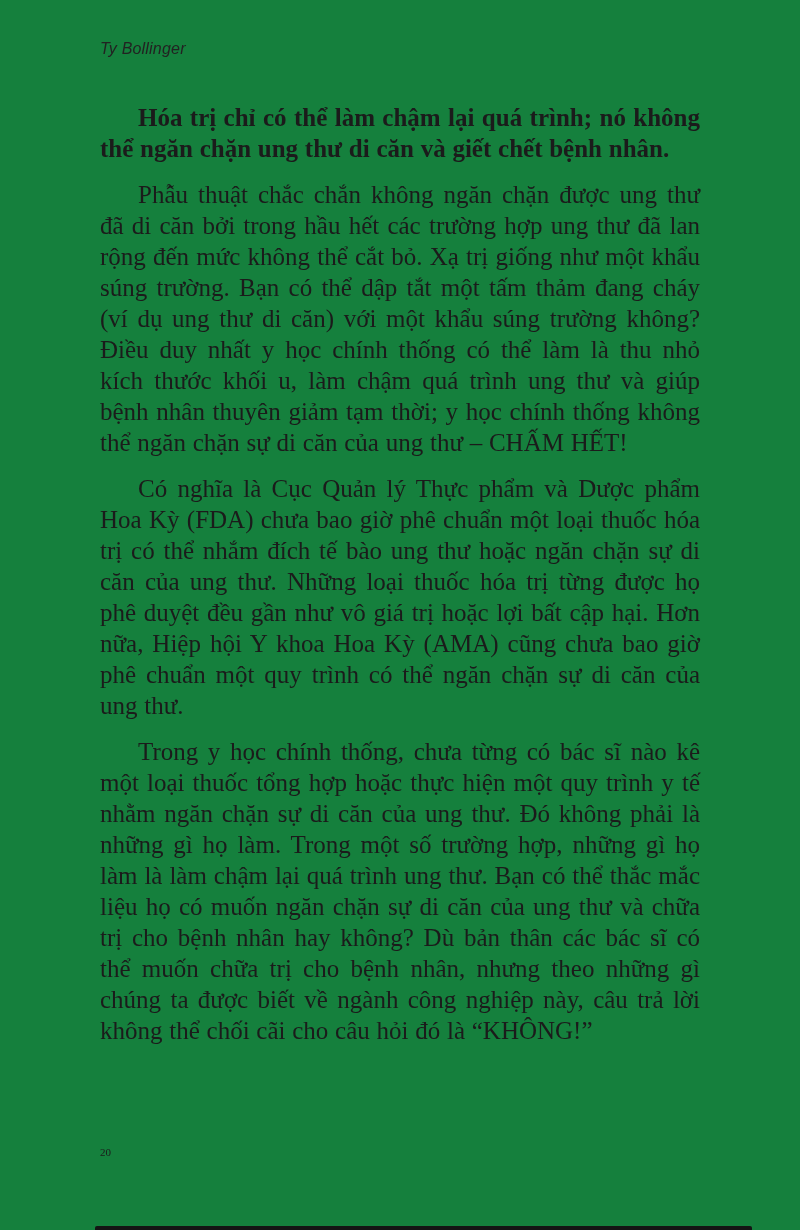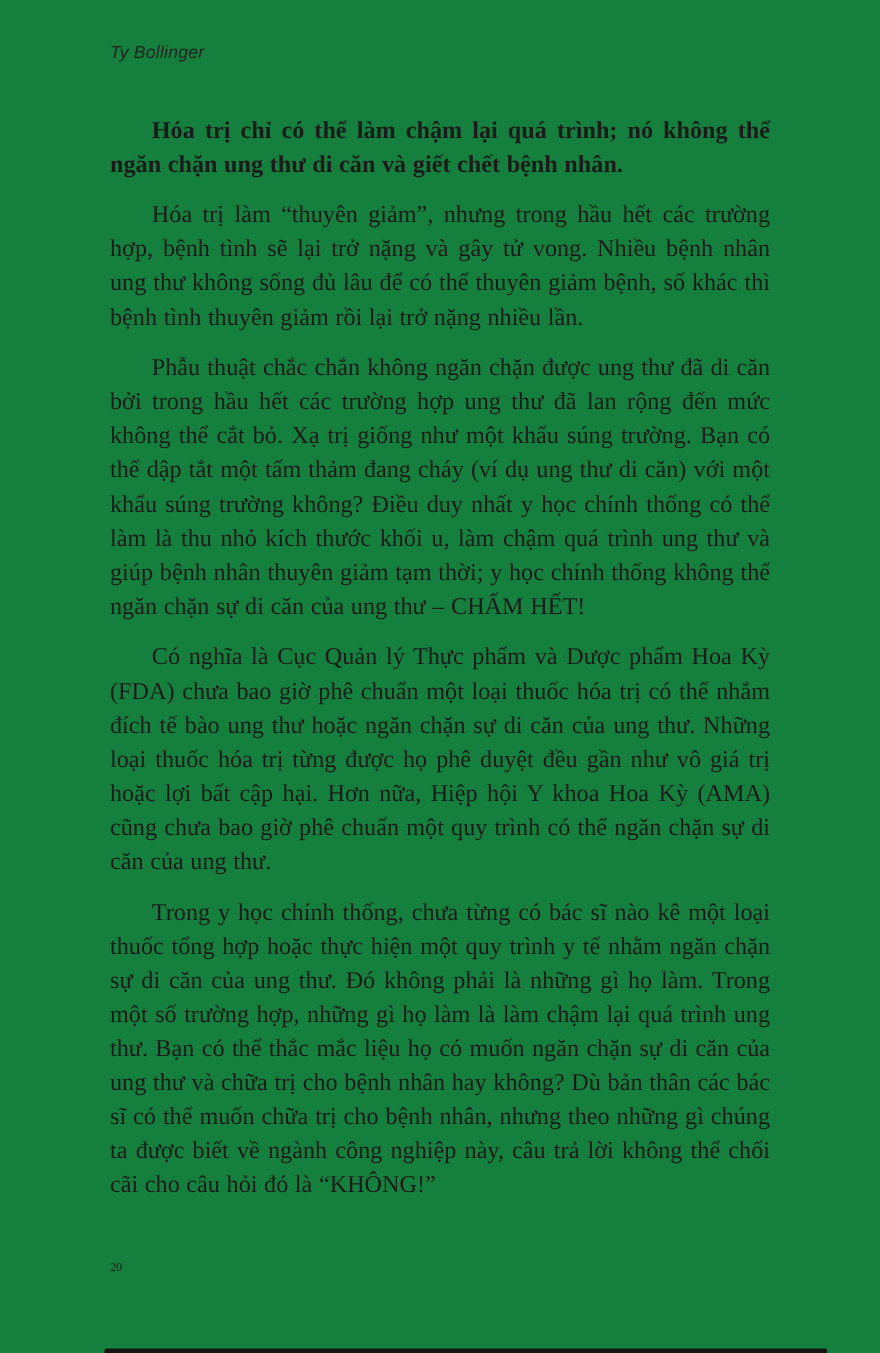--- a/index.html
+++ b/index.html
@@ -28,21 +28,21 @@
     letter-spacing: 0.2px;
   }
   .page-body {
     position: absolute;
     top: 102px;
     left: 100px;
     width: 600px;
   }
   .page-body p {
     margin: 0 0 15px 0;
-    font-size: 22px;
+    font-size: 25px;
     line-height: 31px;
     text-align: justify;
     text-indent: 38px;
     word-spacing: 0.5px;
   }
   .page-body p.lead {
     font-weight: bold;
   }
   .page-footer {
     position: absolute;
@@ -66,21 +66,20 @@
 <body>
 
 <div class="page">
 
   <div class="running-header">
     <span>Ty Bollinger</span>
   </div>
 
   <div class="page-body">
     <p class="lead">Hóa trị chỉ có thể làm chậm lại quá trình; nó không thể ngăn chặn ung thư di căn và giết chết bệnh nhân.</p>
-    <p>Hóa trị làm “thuyên giảm”, nhưng trong hầu hết các trường hợp, bệnh tình sẽ lại trở nặng và gây tử vong. Nhiều bệnh nhân ung thư không sống đủ lâu để có thể thuyên giảm bệnh, số khác thì bệnh tình thuyên giảm rồi lại trở nặng nhiều lần.</p>
     <p>Phẫu thuật chắc chắn không ngăn chặn được ung thư đã di căn bởi trong hầu hết các trường hợp ung thư đã lan rộng đến mức không thể cắt bỏ. Xạ trị giống như một khẩu súng trường. Bạn có thể dập tắt một tấm thảm đang cháy (ví dụ ung thư di căn) với một khẩu súng trường không? Điều duy nhất y học chính thống có thể làm là thu nhỏ kích thước khối u, làm chậm quá trình ung thư và giúp bệnh nhân thuyên giảm tạm thời; y học chính thống không thể ngăn chặn sự di căn của ung thư – CHẤM HẾT!</p>
     <p>Có nghĩa là Cục Quản lý Thực phẩm và Dược phẩm Hoa Kỳ (FDA) chưa bao giờ phê chuẩn một loại thuốc hóa trị có thể nhắm đích tế bào ung thư hoặc ngăn chặn sự di căn của ung thư. Những loại thuốc hóa trị từng được họ phê duyệt đều gần như vô giá trị hoặc lợi bất cập hại. Hơn nữa, Hiệp hội Y khoa Hoa Kỳ (AMA) cũng chưa bao giờ phê chuẩn một quy trình có thể ngăn chặn sự di căn của ung thư.</p>
     <p>Trong y học chính thống, chưa từng có bác sĩ nào kê một loại thuốc tổng hợp hoặc thực hiện một quy trình y tế nhằm ngăn chặn sự di căn của ung thư. Đó không phải là những gì họ làm. Trong một số trường hợp, những gì họ làm là làm chậm lại quá trình ung thư. Bạn có thể thắc mắc liệu họ có muốn ngăn chặn sự di căn của ung thư và chữa trị cho bệnh nhân hay không? Dù bản thân các bác sĩ có thể muốn chữa trị cho bệnh nhân, nhưng theo những gì chúng ta được biết về ngành công nghiệp này, câu trả lời không thể chối cãi cho câu hỏi đó là “KHÔNG!”</p>
   </div>
 
   <div class="page-footer">
     <span>20</span>
   </div>
 
   <div class="page-edge-shadow"></div>

